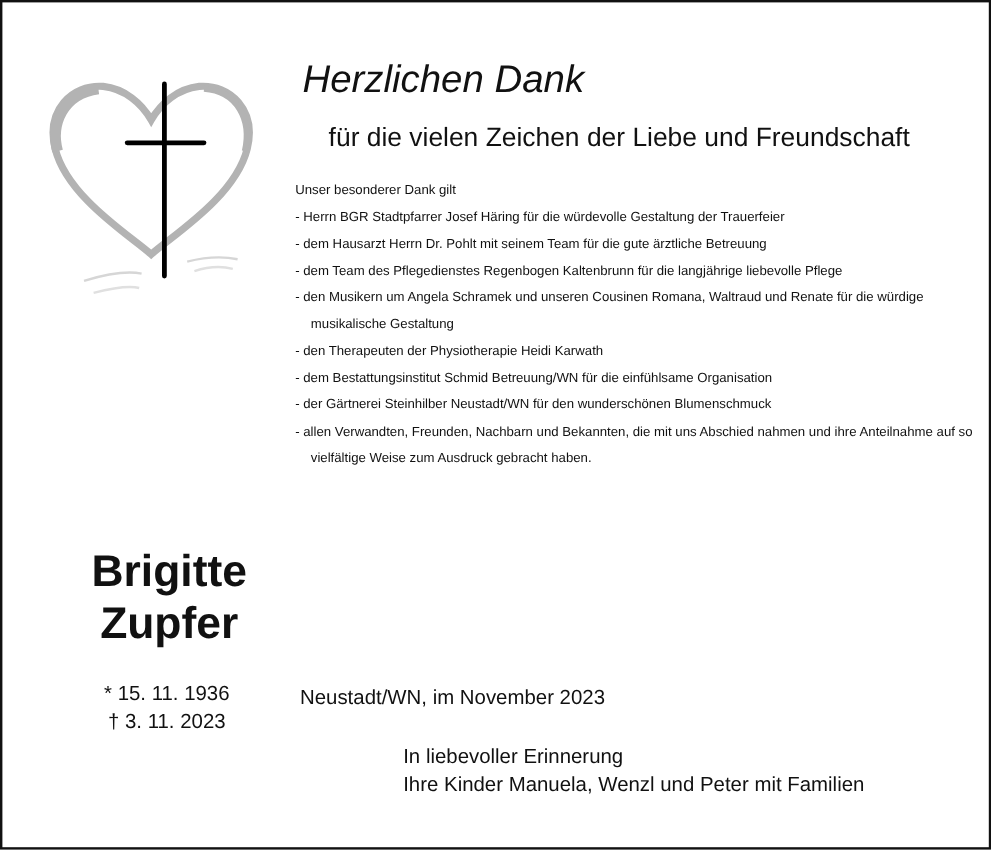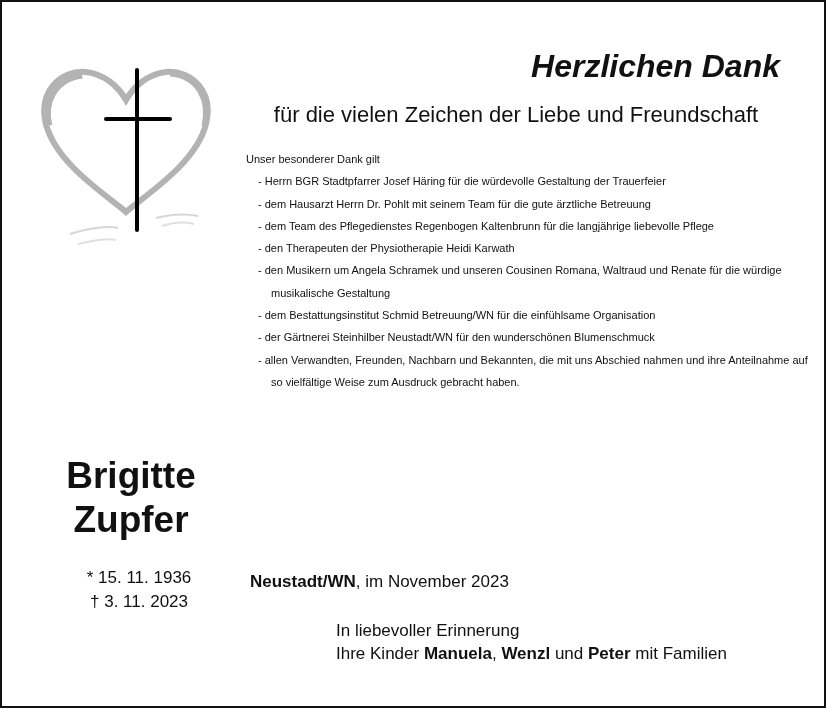--- a/index.html
+++ b/index.html
@@ -4,49 +4,49 @@
 <style>
   html, body { margin:0; padding:0; background:#fff; }
   body { width:826px; height:708px; overflow:hidden; }
   .frame {
     position:absolute; left:0; top:0; width:822px; height:704px;
     border:2px solid #111; background:#fff;
     font-family:"Liberation Sans", sans-serif; color:#111;
   }
   .emblem { position:absolute; left:36px; top:62px; width:176px; height:188px; }
   .name {
-    position:absolute; left:4px; top:452px; width:250px; text-align:center;
+    position:absolute; left:14px; top:452px; width:250px; text-align:center;
     font-weight:bold; font-size:37px; line-height:44px;
   }
   .dates {
     position:absolute; left:12px; top:564px; width:250px; text-align:center;
     font-size:17px; line-height:24px;
   }
   .title {
-    position:absolute; left:250px; top:44px; width:528px; text-align:right;
-    font-weight:bold; font-style:italic; font-size:32px; line-height:40px;
+    position:absolute; left:250px; top:44px; width:528px; text-align:left;
+    font-weight:normal; font-style:italic; font-size:32px; line-height:40px;
   }
   .subtitle {
     position:absolute; left:250px; top:102px; width:528px; text-align:center;
     font-size:22px; line-height:22px;
   }
   .body {
     position:absolute; left:244px; top:146px; width:570px;
     font-size:11px; line-height:22.3px;
   }
-  .item { padding-left:13px; text-indent:-13px;margin-left:12px; }
+  .item { padding-left:13px; text-indent:-13px; }
   .place {
     position:absolute; left:248px; top:569px;
     font-size:17px; line-height:22px;
   }
   .sign {
     position:absolute; left:334px; top:618px;
     font-size:17px; line-height:22.5px;
   }
-  b { font-weight:bold; }
+  b { font-weight:normal; }
 </style>
 </head>
 <body>
 
 <div class="frame">
 
   <svg class="emblem" viewBox="0 0 176 188">
     <path d="M88 148 C70 132 18 100 8 60 C0 28 22 6 48 8 C66 10 80 22 88 36 C96 22 110 10 128 8 C154 6 176 28 168 60 C158 100 106 132 88 148 Z" fill="none" stroke="#b3b3b3" stroke-width="6"></path>
     <path d="M10 62 C4 40 14 14 44 10" fill="none" stroke="#b3b3b3" stroke-width="9"></path>
     <path d="M132 10 C160 12 172 36 166 62" fill="none" stroke="#b3b3b3" stroke-width="5"></path>
@@ -69,22 +69,22 @@
   </div>
 
   <div class="title">Herzlichen Dank</div>
   <div class="subtitle">für die vielen Zeichen der Liebe und Freundschaft</div>
 
   <div class="body">
     <div>Unser besonderer Dank gilt</div>
     <div class="item">- Herrn BGR Stadtpfarrer Josef Häring für die würdevolle Gestaltung der Trauerfeier</div>
     <div class="item">- dem Hausarzt Herrn Dr. Pohlt mit seinem Team für die gute ärztliche Betreuung</div>
     <div class="item">- dem Team des Pflegedienstes Regenbogen Kaltenbrunn für die langjährige liebevolle Pflege</div>
+    <div class="item">- den Musikern um Angela Schramek und unseren Cousinen Romana, Waltraud und Renate für die würdige musikalische Gestaltung</div>
     <div class="item">- den Therapeuten der Physiotherapie Heidi Karwath</div>
-    <div class="item">- den Musikern um Angela Schramek und unseren Cousinen Romana, Waltraud und Renate für die würdige musikalische Gestaltung</div>
     <div class="item">- dem Bestattungsinstitut Schmid Betreuung/WN für die einfühlsame Organisation</div>
     <div class="item">- der Gärtnerei Steinhilber Neustadt/WN für den wunderschönen Blumenschmuck</div>
     <div class="item">- allen Verwandten, Freunden, Nachbarn und Bekannten, die mit uns Abschied nahmen und ihre Anteilnahme auf so vielfältige Weise zum Ausdruck gebracht haben.</div>
   </div>
 
   <div class="place">
     <b>Neustadt/WN</b><span>, im November 2023</span>
   </div>
 
   <div class="sign">

